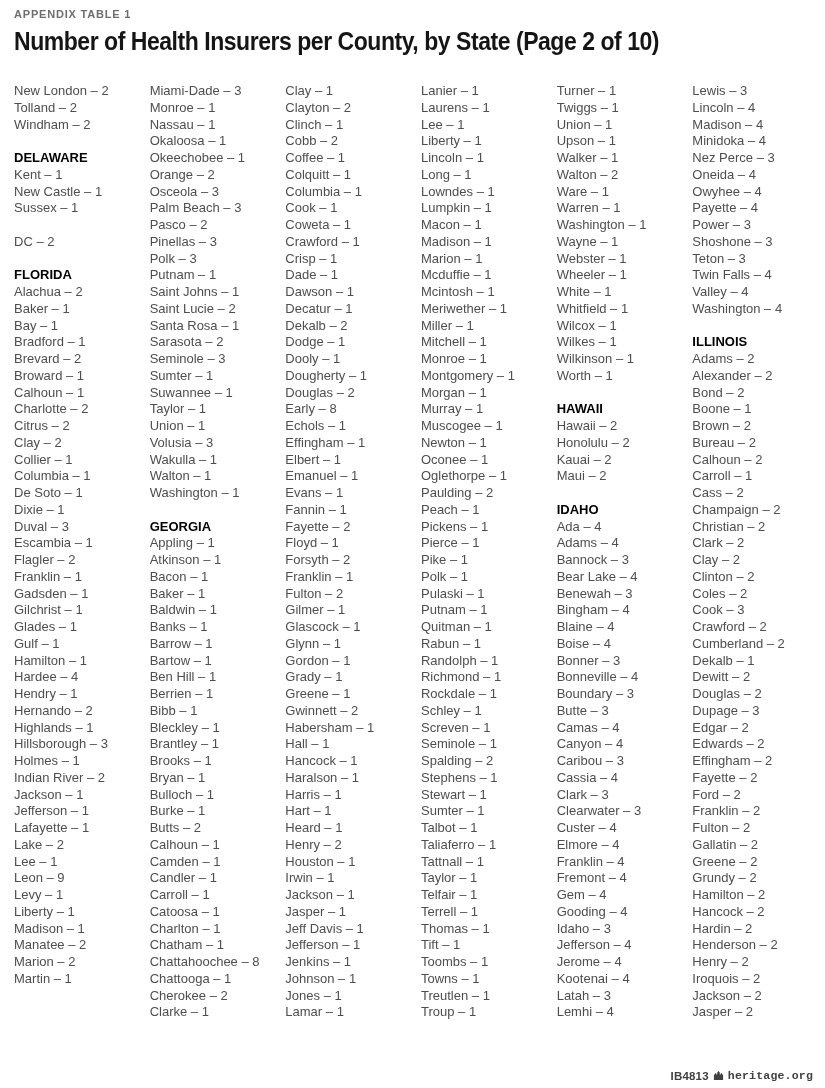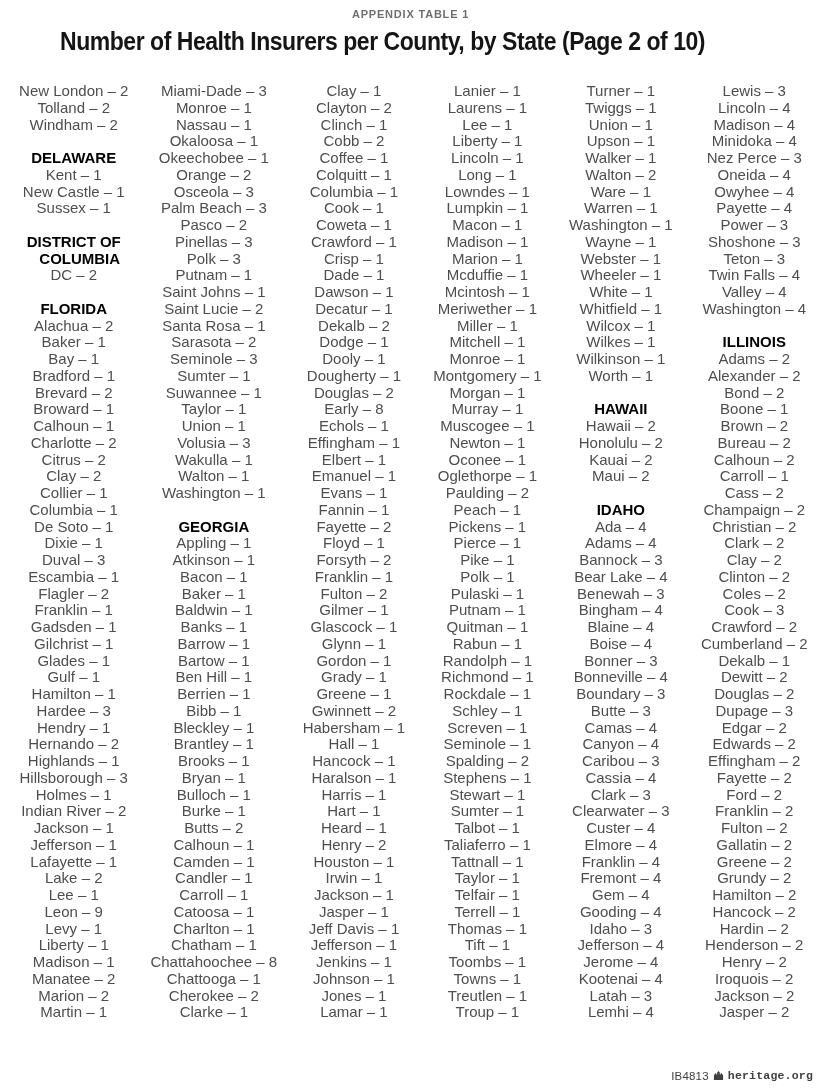--- a/index.html
+++ b/index.html
@@ -1,52 +1,51 @@
 <!DOCTYPE html>
 <html><head>
 <meta charset="utf-8">
 <style>
   html,body{margin:0;padding:0;background:#ffffff;}
   body{width:825px;height:1088px;position:relative;overflow:hidden;
        font-family:"Liberation Sans","DejaVu Sans",sans-serif;}
-  .page{padding:8px 10px 0 6px;text-align:center;}
+  .page{padding:8px 10px 0 14px;}
   .kicker{font-size:11px;font-weight:bold;letter-spacing:.8px;color:#6e6e6e;margin:0;}
   .title{display:inline-block;font-size:25px;font-weight:bold;color:#151515;
          letter-spacing:-0.5px;transform:scaleX(0.92);transform-origin:left center;
          margin:7px 0 0 0;white-space:nowrap;}
   .columns{display:grid;grid-template-columns:repeat(6,1fr);column-gap:9px;
            margin-top:27px;width:805px;}
-  .col{font-size:15px;line-height:16.75px;color:#4e4e50;margin-left:11px;}
+  .col{font-size:13px;line-height:16.75px;color:#4e4e50;}
   .entry{white-space:nowrap;}
   .hdr{font-weight:bold;color:#000000;padding-left:12px;text-indent:-12px;}
   .spacer{height:16.75px;}
   .footer{position:absolute;right:12px;bottom:6px;display:flex;align-items:center;
           gap:4px;font-size:11.5px;color:#414042;}
-  .footer .fid{letter-spacing:.2px;}
+  .footer .fid{letter-spacing:.2px;font-weight:bold;}
   .footer .fsite{font-weight:bold;letter-spacing:.2px;font-family:Liberation Mono, monospace;}
   .logo{width:11px;height:11px;display:inline-block;}
 </style>
 </head>
 <body>
 
 <div class="page">
   <p class="kicker">APPENDIX TABLE 1</p>
   <h1 class="title">Number of Health Insurers per County, by State (Page 2 of 10)</h1>
   <div class="columns" id="columns">
       <div class="col">
         <div class="entry">New London – 2</div>
         <div class="entry">Tolland – 2</div>
         <div class="entry">Windham – 2</div>
         <div class="spacer"></div>
         <div class="hdr">DELAWARE</div>
         <div class="entry">Kent – 1</div>
         <div class="entry">New Castle – 1</div>
         <div class="entry">Sussex – 1</div>
         <div class="spacer"></div>
-        <div class="hdr">DISTRICT OF COLUMBIA</div>
         <div class="entry">DC – 2</div>
         <div class="spacer"></div>
         <div class="hdr">FLORIDA</div>
         <div class="entry">Alachua – 2</div>
         <div class="entry">Baker – 1</div>
         <div class="entry">Bay – 1</div>
         <div class="entry">Bradford – 1</div>
         <div class="entry">Brevard – 2</div>
         <div class="entry">Broward – 1</div>
         <div class="entry">Calhoun – 1</div>
@@ -59,21 +58,21 @@
         <div class="entry">Dixie – 1</div>
         <div class="entry">Duval – 3</div>
         <div class="entry">Escambia – 1</div>
         <div class="entry">Flagler – 2</div>
         <div class="entry">Franklin – 1</div>
         <div class="entry">Gadsden – 1</div>
         <div class="entry">Gilchrist – 1</div>
         <div class="entry">Glades – 1</div>
         <div class="entry">Gulf – 1</div>
         <div class="entry">Hamilton – 1</div>
-        <div class="entry">Hardee – 3</div>
+        <div class="entry">Hardee – 4</div>
         <div class="entry">Hendry – 1</div>
         <div class="entry">Hernando – 2</div>
         <div class="entry">Highlands – 1</div>
         <div class="entry">Hillsborough – 3</div>
         <div class="entry">Holmes – 1</div>
         <div class="entry">Indian River – 2</div>
         <div class="entry">Jackson – 1</div>
         <div class="entry">Jefferson – 1</div>
         <div class="entry">Lafayette – 1</div>
         <div class="entry">Lake – 2</div>

